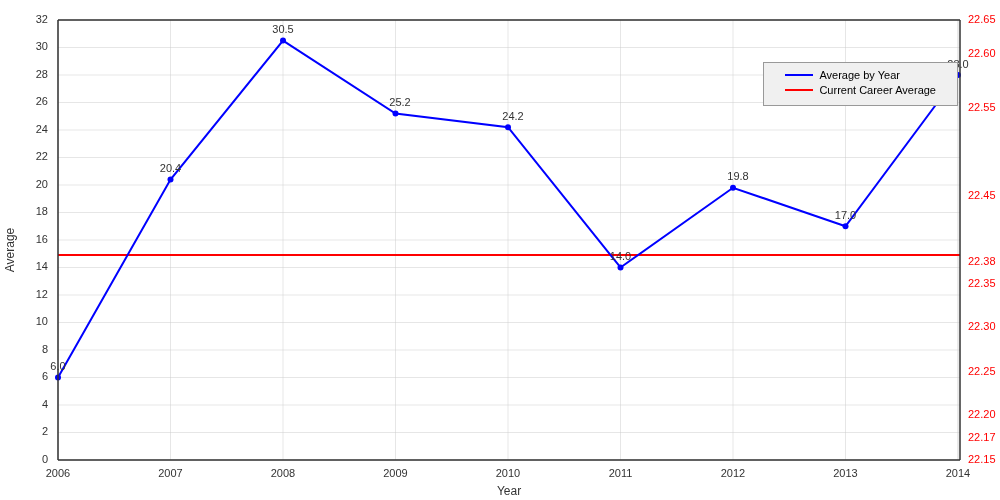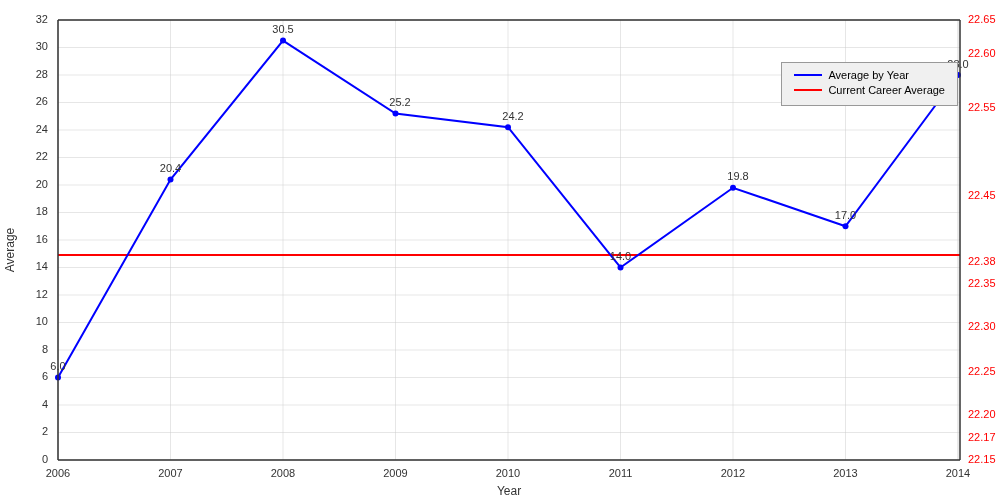--- a/index.html
+++ b/index.html
@@ -19,21 +19,21 @@
     svg {
       width: 1000px;
       height: 500px;
     }
     .legend-box {
       position: absolute;
       top: 62px;
       right: 42px;
       background: #f0f0f0;
       border: 1px solid #999;
-      padding: 6px 12px;
+      padding: 6px 21px;
       font-size: 11px;
     }
     .legend-item {
       display: flex;
       align-items: center;
       margin-bottom: 3px;
     }
     .legend-line {
       width: 28px;
       height: 2px;

